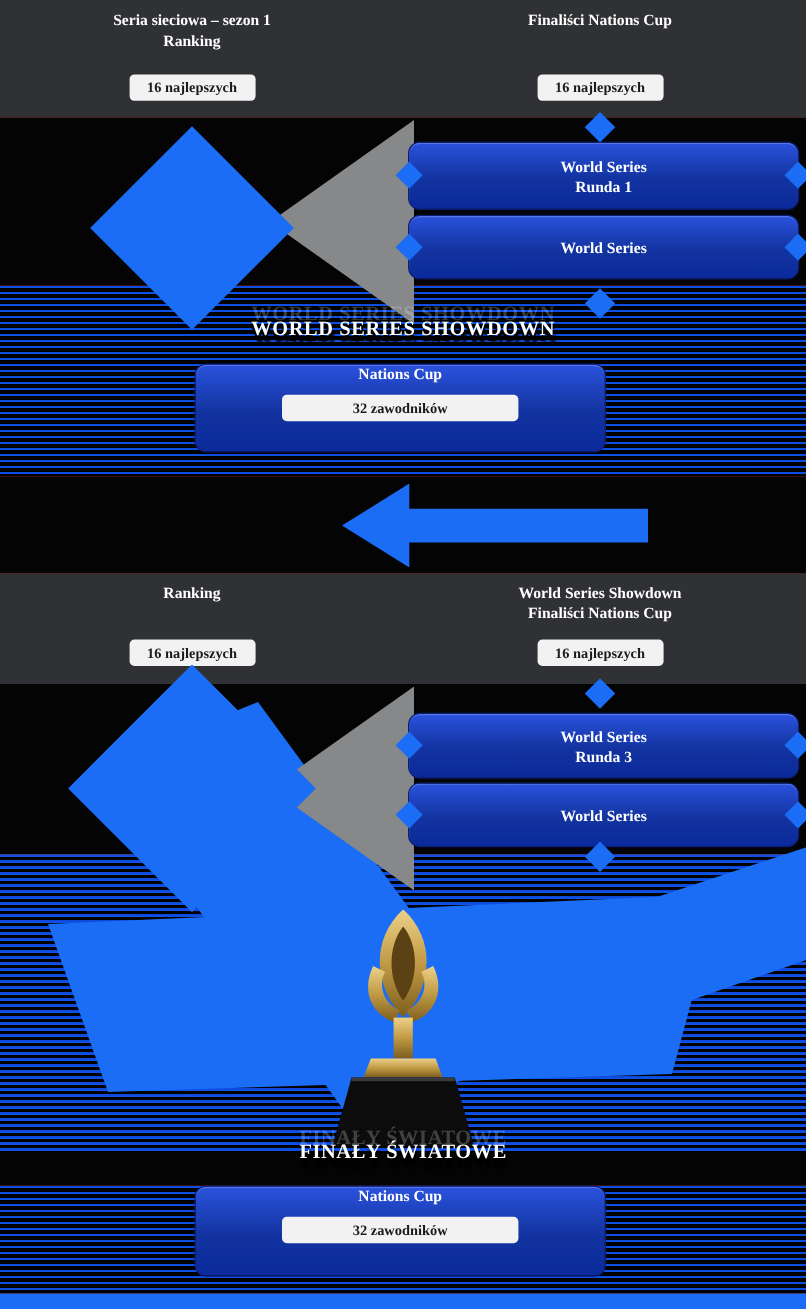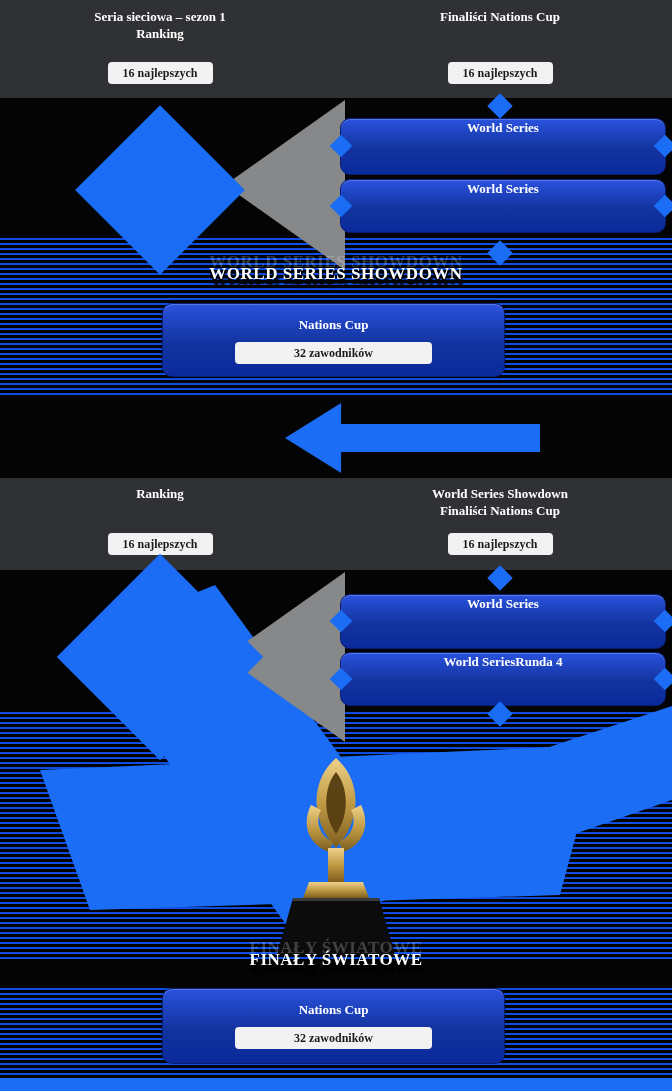--- a/index.html
+++ b/index.html
@@ -32,31 +32,31 @@
     display:inline-block; background:#f2f2f2; color:#1b1b1b;
     font-weight:bold; font-size:12px; line-height:14px;
     padding:4px 15px; border-radius:4px;
   }
   .badge.wide { width:197px; padding:4px 0; }
   .round-box {
     position:absolute; width:326px; border-radius:10px;
     background:linear-gradient(180deg,#2a52dd 0%, #12339f 55%, #0a2a9c 100%);
     border:1px solid #0a1f72;
     box-shadow:inset 0 1px 0 rgba(255,255,255,.22);
-    display:flex; justify-content:center;
+    display:flex; flex-direction:column; justify-content:center;
     text-align:center; font-weight:bold; font-size:13px; line-height:17px;
   }
   .cup-box {
     position:absolute; width:343px; border-radius:10px;
     background:linear-gradient(180deg,#2a52dd 0%, #12339f 55%, #0a2a9c 100%);
     border:1px solid #0a1f72;
     box-shadow:inset 0 1px 0 rgba(255,255,255,.22);
     text-align:center; font-weight:bold; font-size:13px;
   }
-  .cup-name { margin-top:13px; line-height:16px; }
+  .cup-name { line-height:16px; }
   .cup-box .badge { margin-top:9px; }
   .glitch-title {
     position:absolute; left:0; width:672px; text-align:center;
     font-weight:bold; font-size:17px; letter-spacing:.5px; color:#fff;
     text-shadow:0 5px 0 #000, 2px 8px 2px #000, 0 -12px 0 rgba(255,255,255,.22);
   }
   .flow-arrow {
     position:absolute; background:#1a6df4;
     clip-path:polygon(0% 50%, 22% 0%, 22% 30%, 100% 30%, 100% 70%, 22% 70%, 22% 100%);
   }
@@ -91,20 +91,21 @@
   </div>
   <div class="badge-row" style="left:360px;top:62px">
     <span class="badge">16 najlepszych</span>
   </div>
 
   <div class="gray-tri" style="left:225px;top:100px;width:120px;height:170px"></div>
   <div class="diamond" style="left:100px;top:130px;width:120px;height:120px"></div>
 
   <div class="round-box" style="left:340px;top:118px;height:57px">
     <div>World Series</div>
+    <div>Runda 1</div>
   </div>
   <div class="round-box" style="left:340px;top:179px;height:54px">
     <div>World Series</div>
   </div>
 
   <div class="diamond sm" style="left:333px;top:138px"></div>
   <div class="diamond sm" style="left:333px;top:198px"></div>
   <div class="diamond sm" style="left:657px;top:138px"></div>
   <div class="diamond sm" style="left:657px;top:198px"></div>
   <div class="diamond md" style="left:491px;top:97px"></div>
@@ -138,24 +139,24 @@
     <polygon points="80,80 215,25 420,305 290,370" fill="#1a6df4"></polygon>
     <polygon points="672,146 672,240 300,370 240,290" fill="#1a6df4"></polygon>
     <polygon points="40,210 600,185 560,335 90,350" fill="#1a6df4"></polygon>
   </svg>
 
   <div class="gray-tri" style="left:225px;top:572px;width:120px;height:170px"></div>
   <div class="diamond" style="left:87px;top:584px;width:146px;height:146px"></div>
 
   <div class="round-box" style="left:340px;top:594px;height:55px">
     <div>World Series</div>
+    <div>Runda 3</div>
   </div>
   <div class="round-box" style="left:340px;top:652px;height:54px">
     <div>World Series</div>
-    <div>Runda 4</div>
   </div>
 
   <div class="diamond sm" style="left:333px;top:613px"></div>
   <div class="diamond sm" style="left:333px;top:671px"></div>
   <div class="diamond sm" style="left:657px;top:613px"></div>
   <div class="diamond sm" style="left:657px;top:671px"></div>
   <div class="diamond md" style="left:491px;top:569px"></div>
   <div class="diamond md" style="left:491px;top:705px"></div>
 
   <svg class="overlay-svg" style="left:271px;top:750px" width="130" height="210" viewBox="0 0 130 210">

